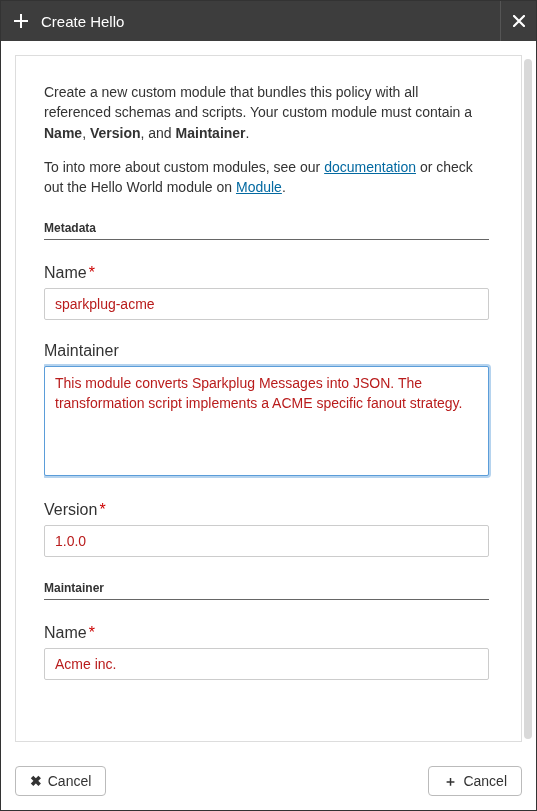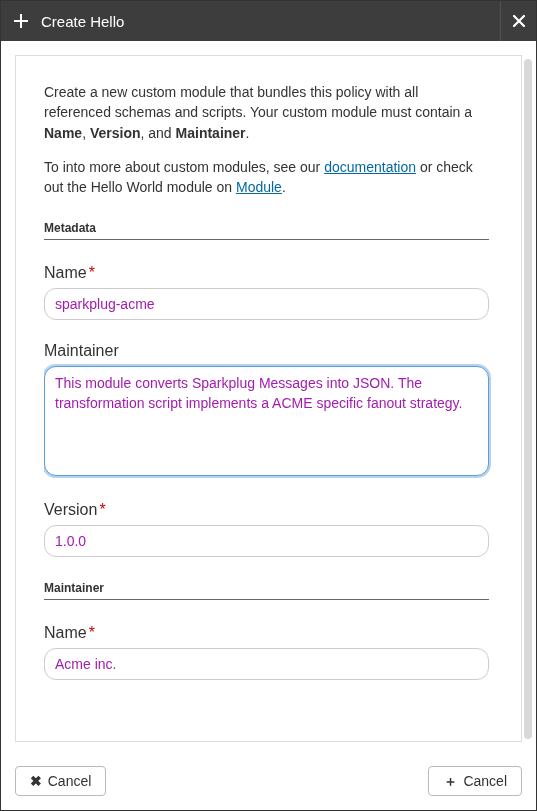--- a/index.html
+++ b/index.html
@@ -84,23 +84,23 @@
   }
   .field { margin-bottom: 22px; }
   .label { font-size: 16px; margin-bottom: 6px; color: #333; }
   .req { color: #c00; margin-left: 2px; }
   input[type=text], textarea {
     width: 100%;
     font-family: inherit;
     font-size: 14px;
     padding: 7px 10px;
     border: 1px solid #ccc;
-    border-radius: 12px;
+    border-radius: 2px;
     background: #fff;
-    color: #a21caf;
+    color: #b91c1c;
   }
   textarea {
     height: 110px;
     resize: none;
     line-height: 1.4;
   }
   textarea.focused {
     outline: none;
     border: 1px solid #5b9dd9;
     box-shadow: 0 0 0 2px rgba(91,157,217,0.45);

